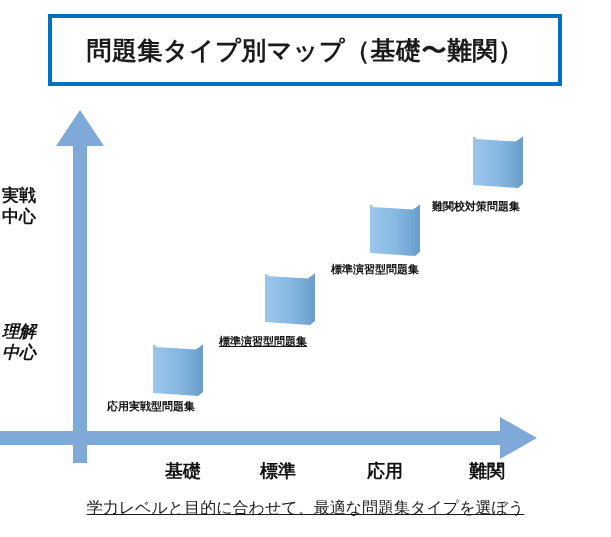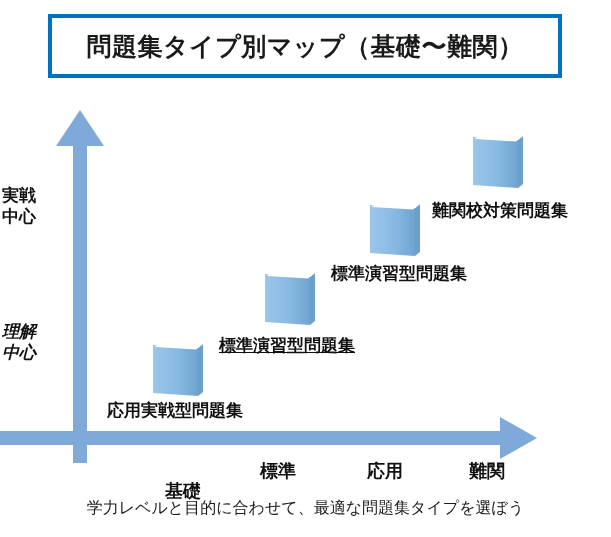--- a/index.html
+++ b/index.html
@@ -19,21 +19,21 @@
     background: #ffffff;
     overflow: hidden;
   }
 
   
   .title-box {
     position: absolute;
     left: 48px;
     top: 14px;
     width: 514px;
-    height: 64px;
+    height: 72px;
     box-sizing: border-box;
     border: 4px solid #0070C0;
     background: #ffffff;
     display: flex;
     align-items: center;
     justify-content: center;
   }
   .title-text {
     font-size: 25px;
     font-weight: 700;
@@ -79,34 +79,35 @@
   
   .caption {
     position: absolute;
     left: 0;
     top: 498px;
     width: 611px;
     text-align: center;
     font-size: 16px;
     font-weight: 500;
     color: #1a1a1a;
+    text-decoration: underline;
   }
 
   
   .book {
     position: absolute;
     width: 62px;
     height: 62px;
   }
   .book svg { display: block; width: 100%; height: 100%; }
 
   
   .book-label {
     position: absolute;
-    font-size: 17px;
+    font-size: 11px;
     font-weight: 700;
     color: #111111;
     white-space: nowrap;
   }
 </style>
 </head>
 <body>
 
 <div id="canvas">
 
@@ -127,21 +128,21 @@
 
   <div class="y-label top">
     <div>実戦</div>
     <div>中心</div>
   </div>
   <div class="y-label bottom">
     <div>理解</div>
     <div>中心</div>
   </div>
 
-  <div class="x-label" style="left:143px;margin-top:20px;">基礎</div>
+  <div class="x-label" style="left:143px;">基礎</div>
   <div class="x-label" style="left:238px;">標準</div>
   <div class="x-label" style="left:345px;">応用</div>
   <div class="x-label" style="left:447px;">難関</div>
 
   <div class="book" style="left:146px; top:336px;">
     <svg viewBox="0 0 62 62">
       <defs>
         <linearGradient id="bk1" x1="0" y1="0" x2="1" y2="0">
           <stop offset="0%" stop-color="#9CC6EA"></stop>
           <stop offset="55%" stop-color="#88B9E2"></stop>

